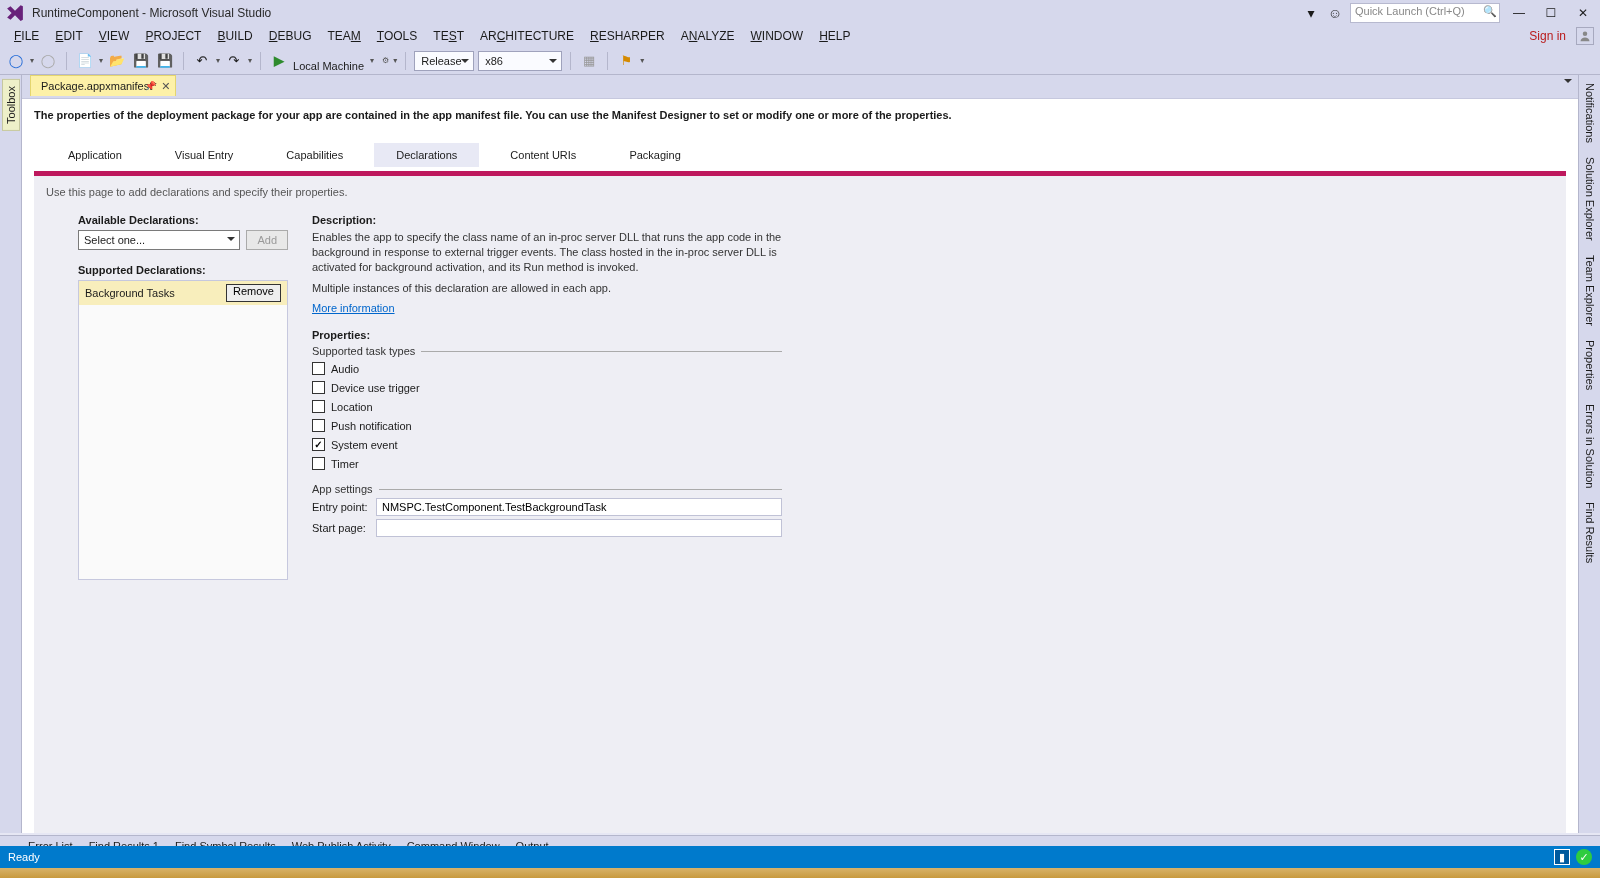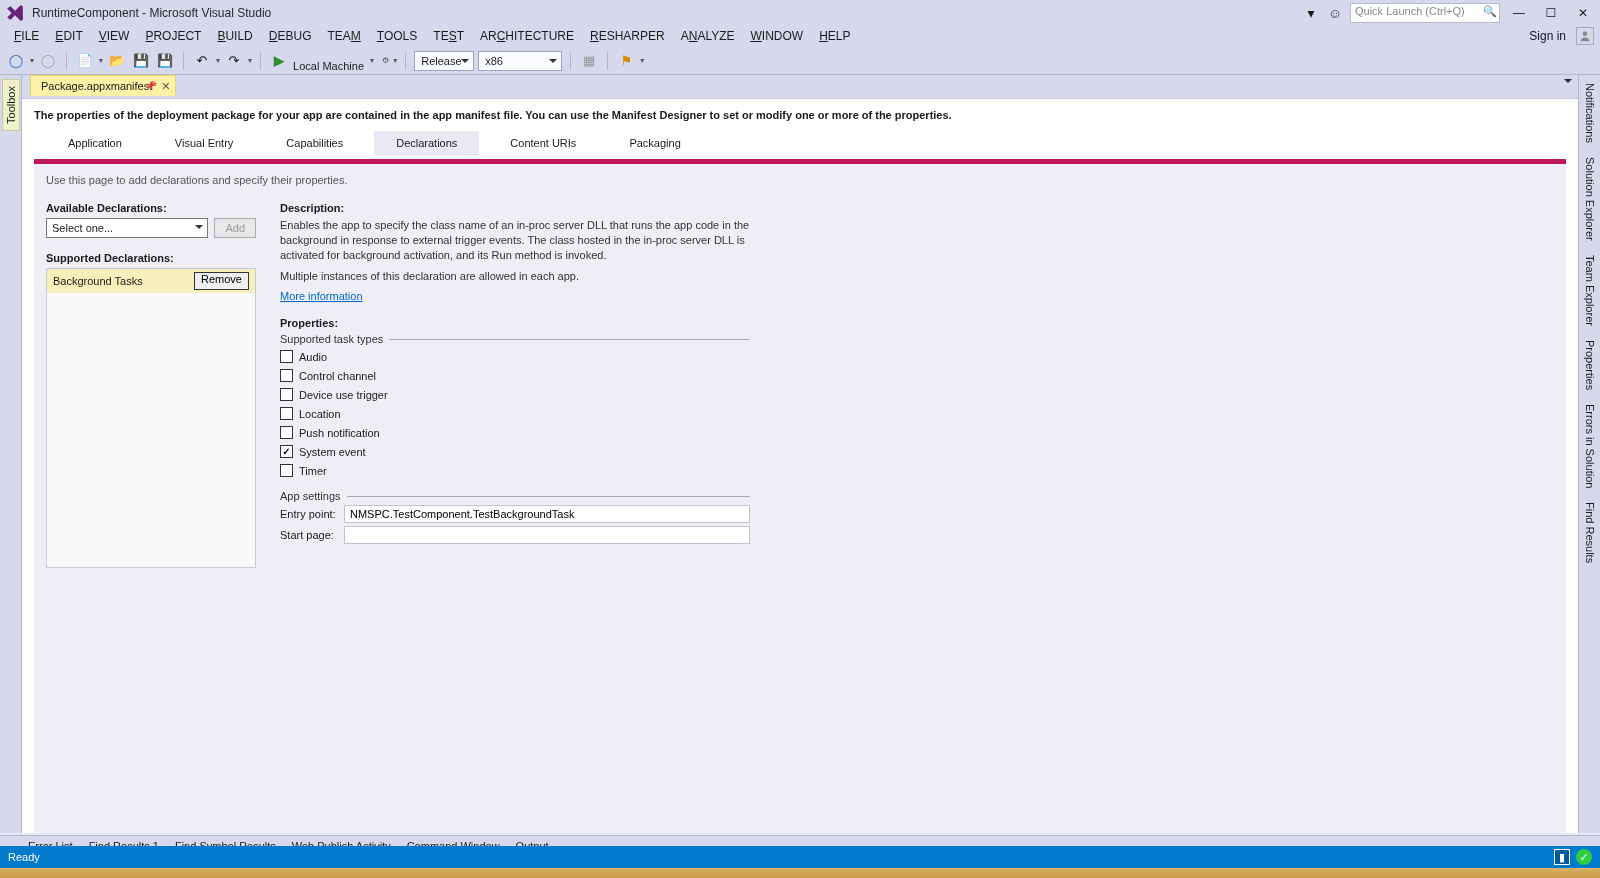--- a/index.html
+++ b/index.html
@@ -13,21 +13,21 @@
   .title-glyph { width: 18px; height: 18px; display:flex; align-items:center; justify-content:center; font-size:14px; color:#1b1b1b; cursor:pointer;}
   .ql-box { position: relative; width: 150px; height: 20px; border:1px solid #b7b9cf; background:#fff; color:#888; font-size:11px; padding:1px 18px 1px 4px; }
   .ql-box::after { content:"🔍"; position:absolute; right:2px; top:1px; font-size:11px; color:#555;}
   .win-btn { width: 26px; height: 20px; display:flex; align-items:center; justify-content:center; color:#1b1b1b;}
   
   .menubar { height: 22px; background:#d6d8ec; display:flex; align-items:stretch; padding-left:6px; }
   .menu-left { display:flex; align-items:center; gap:0; }
   .menu-item { padding:3px 8px; font-size:12px; cursor:pointer; }
   .menu-item .accel { text-decoration: underline; }
   .menu-right { margin-left:auto; display:flex; align-items:center; padding-right:6px; gap:10px;}
-  .signin { font-size:12px; color:#0f172a; cursor:pointer;}
+  .signin { font-size:12px; color:#b91c1c; cursor:pointer;}
   .avatar-box { width:18px; height:18px; background:#d6d8ec; border:1px solid #a7a9bf; display:flex; align-items:center; justify-content:center;}
   
   .toolbar { height: 28px; background:#d6d8ec; border-bottom:1px solid #b4b6cc; display:flex; align-items:center; padding-left:6px; gap:4px; }
   .tb-btn { width:20px; height:20px; display:flex; align-items:center; justify-content:center; cursor:pointer; font-size:13px;}
   .tb-sep { width:1px; height:18px; background:#b4b6cc; margin:0 4px;}
   .tb-drop { height:20px; border:1px solid #9fa2bc; background:#fafbff; font-size:11px; padding:0 16px 0 6px; position:relative; display:flex; align-items:center;}
   .tb-drop::after { content:""; position:absolute; right:4px; top:7px; border:4px solid transparent; border-top-color:#333;}
   .tb-play { color:#2e8b2e; font-weight:bold;}
   .tb-runtext { font-size:11px; padding-right:2px;margin-top:10px;}
   
@@ -38,29 +38,29 @@
   .right-rail .vtab { writing-mode:vertical-rl; font-size:11px; padding:6px 2px; margin-bottom:2px; cursor:pointer;}
   .doc-area { flex:1; background:#d6d8ec; display:flex; flex-direction:column; }
   
   .doctabs { height:23px; background:#d6d8ec; display:flex; align-items:flex-start; padding-left:8px; position:relative;}
   .doctab { background:#fdf1a8; height:21px; display:flex; align-items:center; padding:0 18px 0 10px; font-size:11px; position:relative; border-top:1px solid #e4d56f; border-left:1px solid #e4d56f; border-right:1px solid #e4d56f; cursor:pointer;}
   .doctab .pin { position:absolute; right:18px; font-size:9px; color:#777; }
   .doctab .close { position:absolute; right:4px; font-size:11px; color:#555; cursor:pointer;}
   .doctabs .tabmenu { position:absolute; right:6px; top:4px; border:4px solid transparent; border-top-color:#333; cursor:pointer;}
   
   .doc-canvas { flex:1; background:#fff; border-top:1px solid #c6c8de; padding:10px 12px 0 12px; overflow:hidden; position:relative;}
-  .hdr-desc { font-size:11px; font-weight:bold; color:#1b1b1b; margin-bottom:10px;}
+  .hdr-desc { font-size:11px; font-weight:bold; color:#1b1b1b; margin-bottom:22px;}
   
   .inner-tabs { display:flex; gap:9px; margin:4px 0 0 12px; }
   .inner-tab { padding:6px 22px; font-size:11px; color:#1b1b1b; cursor:pointer;}
   .inner-tab.active { background:#e8e9f5; }
   
   .subpage { background:#eeeef4; border-top:5px solid #be185d; margin-top:4px; padding:10px 12px 20px 12px; height:764px; overflow:auto;}
   .sub-desc { font-size:11px; color:#555; margin-bottom:16px;}
-  .cols { display:flex; gap:24px; }
+  .cols { display:flex; gap:24px;margin-left:32px; }
   .col-left { width:210px; }
   .col-right { width:470px; }
   .lbl-bold { font-size:11px; font-weight:bold; margin-bottom:4px;}
   .select-row { display:flex; gap:6px; margin-bottom:14px;}
   .select-box { flex:1; height:20px; border:1px solid #7a7a7a; background:#fff; font-size:11px; padding:0 18px 0 5px; position:relative; display:flex; align-items:center;}
   .select-box::after { content:""; position:absolute; right:4px; top:6px; border:4px solid transparent; border-top-color:#333;}
   .btn { height:20px; border:1px solid #aaa; background:#e8e8e8; color:#999; font-size:11px; padding:0 10px; display:flex; align-items:center; cursor:pointer;}
   .decl-list { border:1px solid #c6c8de; height:300px; background:#fafafa;}
   .decl-item { background:#f8eebc; height:24px; display:flex; align-items:center; justify-content:space-between; padding:0 6px; font-size:11px;}
   .decl-item .rm-btn { height:18px; border:1px solid #333; background:#eee; color:#000; font-size:11px; padding:0 6px; cursor:pointer;}
@@ -226,24 +226,20 @@
               <span class="fs-label">Supported task types</span>
               <span class="fs-line"></span>
             </div>
             <div id="task-types-container">
                 <div class="chk-row">
                   <span class="chk"></span>
                   <span>Audio</span>
                 </div>
                 <div class="chk-row">
                   <span class="chk"></span>
-                  <span>Control channel</span>
-                </div>
-                <div class="chk-row">
-                  <span class="chk"></span>
                   <span>Device use trigger</span>
                 </div>
                 <div class="chk-row">
                   <span class="chk"></span>
                   <span>Location</span>
                 </div>
                 <div class="chk-row">
                   <span class="chk"></span>
                   <span>Push notification</span>
                 </div>

